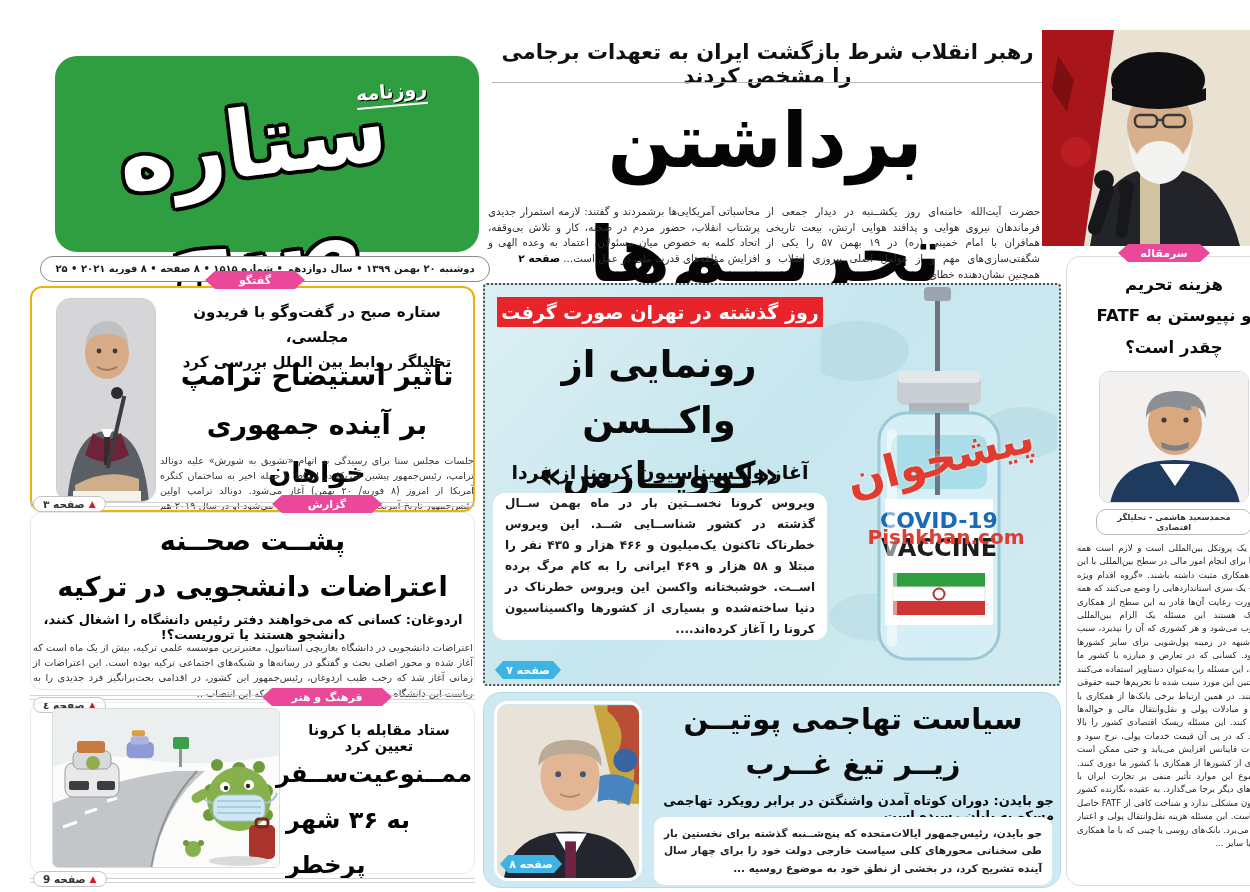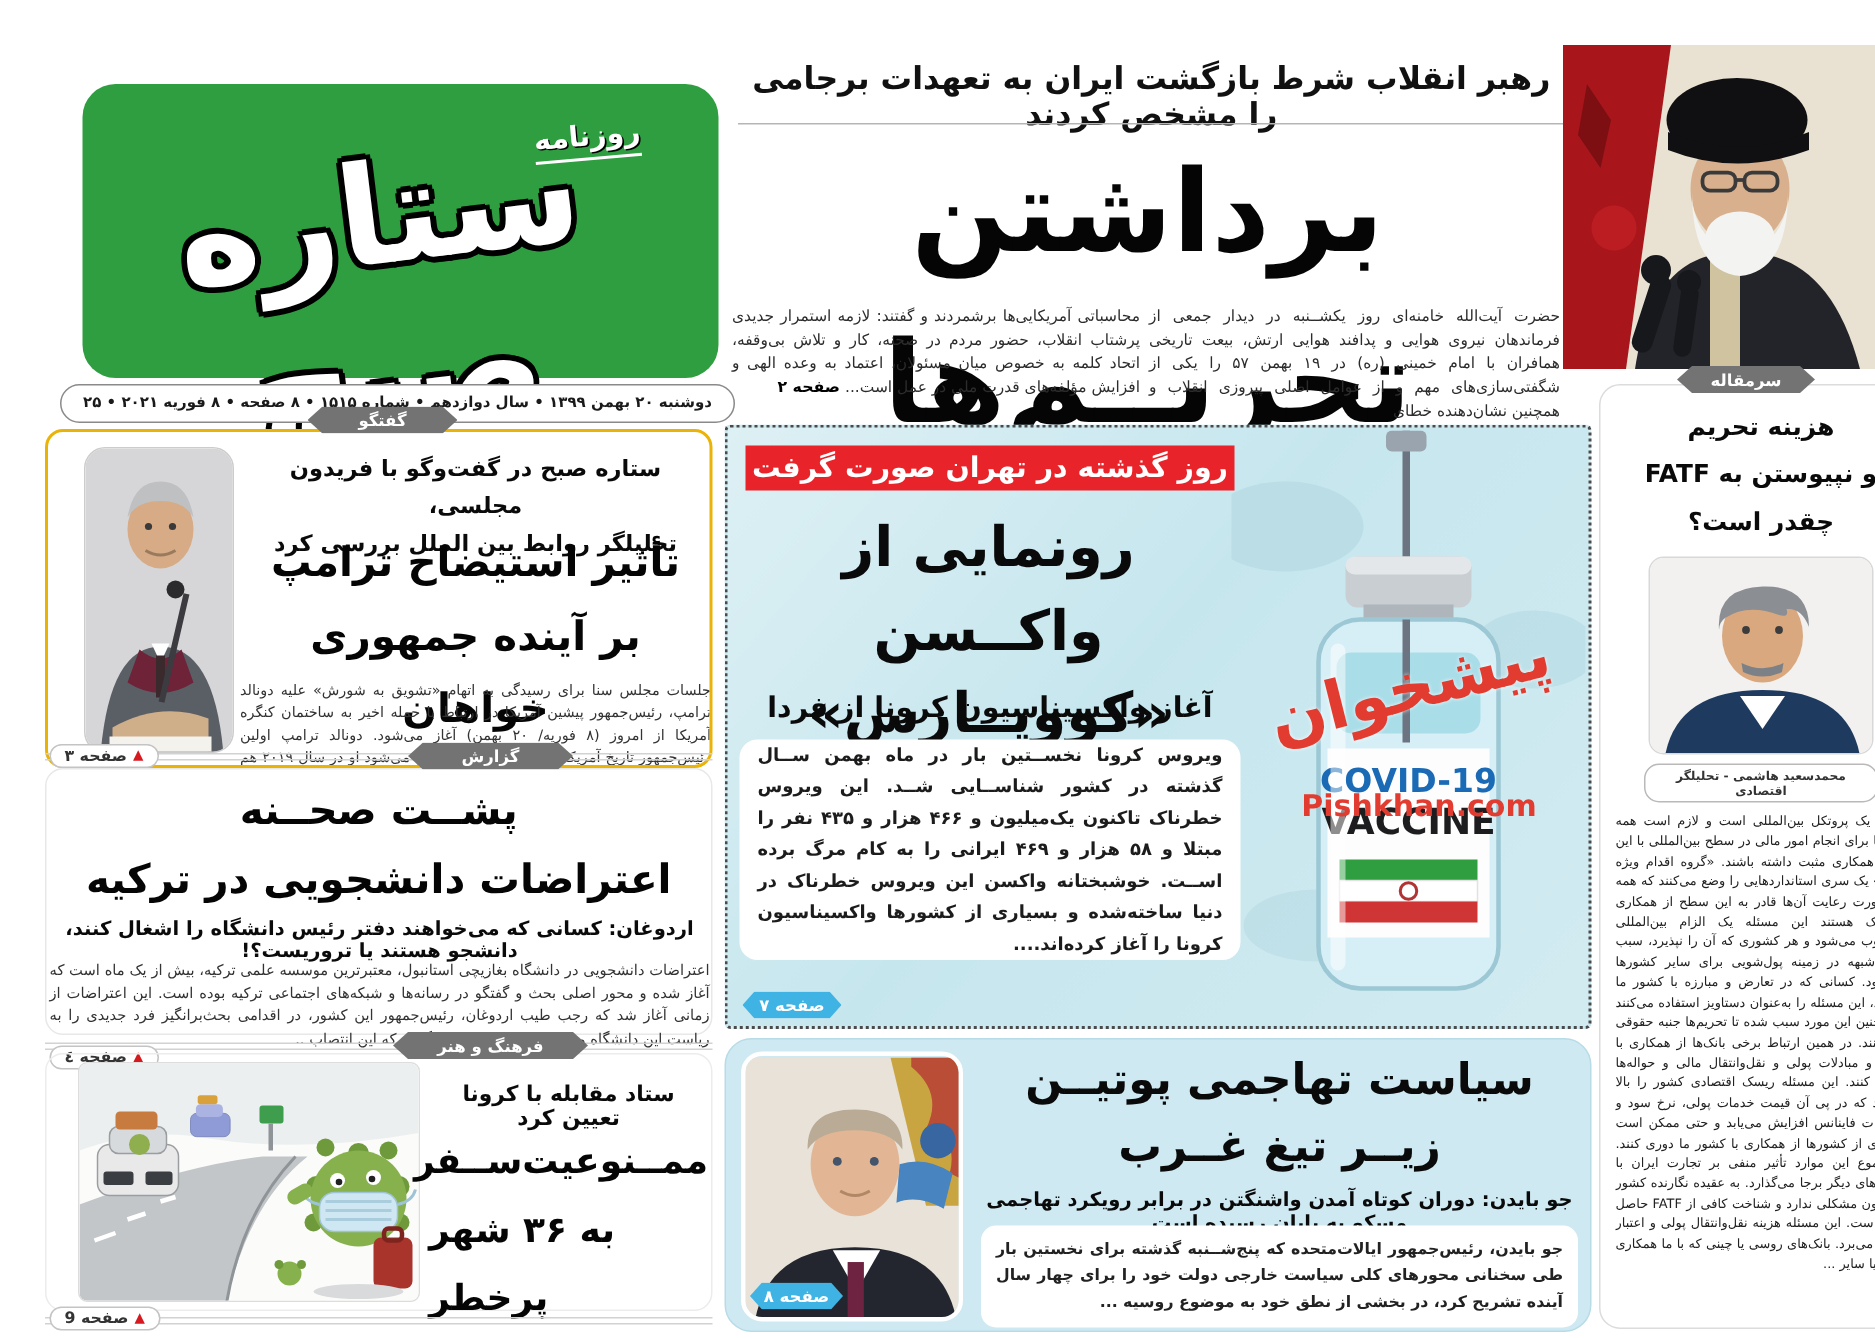--- a/index.html
+++ b/index.html
@@ -25,21 +25,21 @@
   .lead-rule{left:492px;top:82px;width:552px;border-top:1px solid #b5b5b5;height:0}
   .lead-headline{left:486px;top:84px;width:558px;font-size:76px;font-weight:bold;text-align:center;line-height:1.5;
                  letter-spacing:-1px;color:#050505}
   .lead-col{top:204px;font-size:10.3px;line-height:1.52;color:#2c2c2c}
   .lead-col-r{left:766px;width:274px}
   .lead-col-l{left:488px;width:272px}
   .lead-pref{font-weight:bold;color:#000;font-size:10.5px}
   .leader-photo{left:1042px;top:30px;width:208px;height:216px;overflow:hidden}
 
   
-  .ribbon{background:#737373;color:#fff;font-size:11px;font-weight:bold;text-align:center;padding:2.5px 0;
+  .ribbon{background:#ec4899;color:#fff;font-size:11px;font-weight:bold;text-align:center;padding:2.5px 0;
           clip-path:polygon(10px 0,calc(100% - 10px) 0,100% 50%,calc(100% - 10px) 100%,10px 100%,0 50%)}
   .page-tab{display:inline-flex;align-items:center;gap:4px;background:#fff;border:1px solid #c4c4c4;border-radius:10px;
             padding:1px 9px;font-size:10.5px;font-weight:bold;color:#333}
   .tab-caret{color:#d6191f;font-size:9px;line-height:1}
   .rule{left:30px;width:445px;height:5px;border-top:1px solid #d2d2d2;border-bottom:1px solid #d2d2d2}
   .page-pill-blue{background:#3fb3e3;color:#fff;font-size:11px;font-weight:bold;text-align:center;padding:2.5px 0;
           clip-path:polygon(8px 0,calc(100% - 8px) 0,100% 50%,calc(100% - 8px) 100%,8px 100%,0 50%)}
 
   
   .editorial-card{left:1066px;top:256px;width:216px;height:630px;background:#fff;border:1px solid #dcdcdc;border-radius:14px;
@@ -64,21 +64,21 @@
   .vial-img{right:2px;top:2px;width:236px;height:396px}
   .wm-fa{left:342px;top:148px;width:226px;font-size:44px;font-weight:bold;color:#e23b30;transform:rotate(-14deg);
          text-align:center;text-shadow:0 0 3px rgba(255,255,255,.8)}
   .wm-en{left:356px;top:240px;width:210px;font-size:20px;font-weight:bold;color:#e23b30;text-align:center}
 
   
   .putin-panel{left:483px;top:692px;width:578px;height:196px;background:#cfe9f2;border:1px solid #b7dbe7;border-radius:18px;overflow:hidden}
   .putin-photo{left:10px;top:8px;width:148px;height:180px;border-radius:14px;border:3px solid #fff;overflow:hidden}
   .putin-pill{left:16px;top:162px;width:62px;z-index:4}
   .putin-headline{left:168px;top:4px;width:402px;font-size:29px;font-weight:bold;text-align:center;line-height:1.55;color:#0a0a0a}
-  .putin-subhead{left:168px;top:100px;width:402px;font-size:13px;font-weight:bold;text-align:center;color:#0a0a0a}
+  .putin-subhead{left:168px;top:100px;width:402px;font-size:13px;font-weight:bold;color:#0a0a0a}
   .putin-body{left:170px;top:124px;width:398px;background:#fff;border-radius:10px;padding:8px 10px;font-size:10.5px;
               line-height:1.65;font-weight:bold;color:#222}
 
   
   .interview-ribbon{left:205px;top:271px;width:100px;z-index:3}
   .interview-card{left:30px;top:286px;width:445px;height:226px;background:#fff;border:2px solid #eab308;border-radius:12px;overflow:hidden}
   .interview-photo{left:24px;top:10px;width:100px;height:204px;border-radius:14px;border:1px solid #ccc;overflow:hidden}
   .interview-kicker{left:135px;top:12px;width:300px;font-size:15px;font-weight:bold;text-align:center;line-height:1.65;color:#0a0a0a}
   .interview-headline{left:130px;top:64px;width:310px;font-size:27px;font-weight:bold;text-align:center;line-height:1.8;color:#050505}
   .interview-body{left:128px;top:166px;width:314px;font-size:9.6px;line-height:1.55;color:#333}

